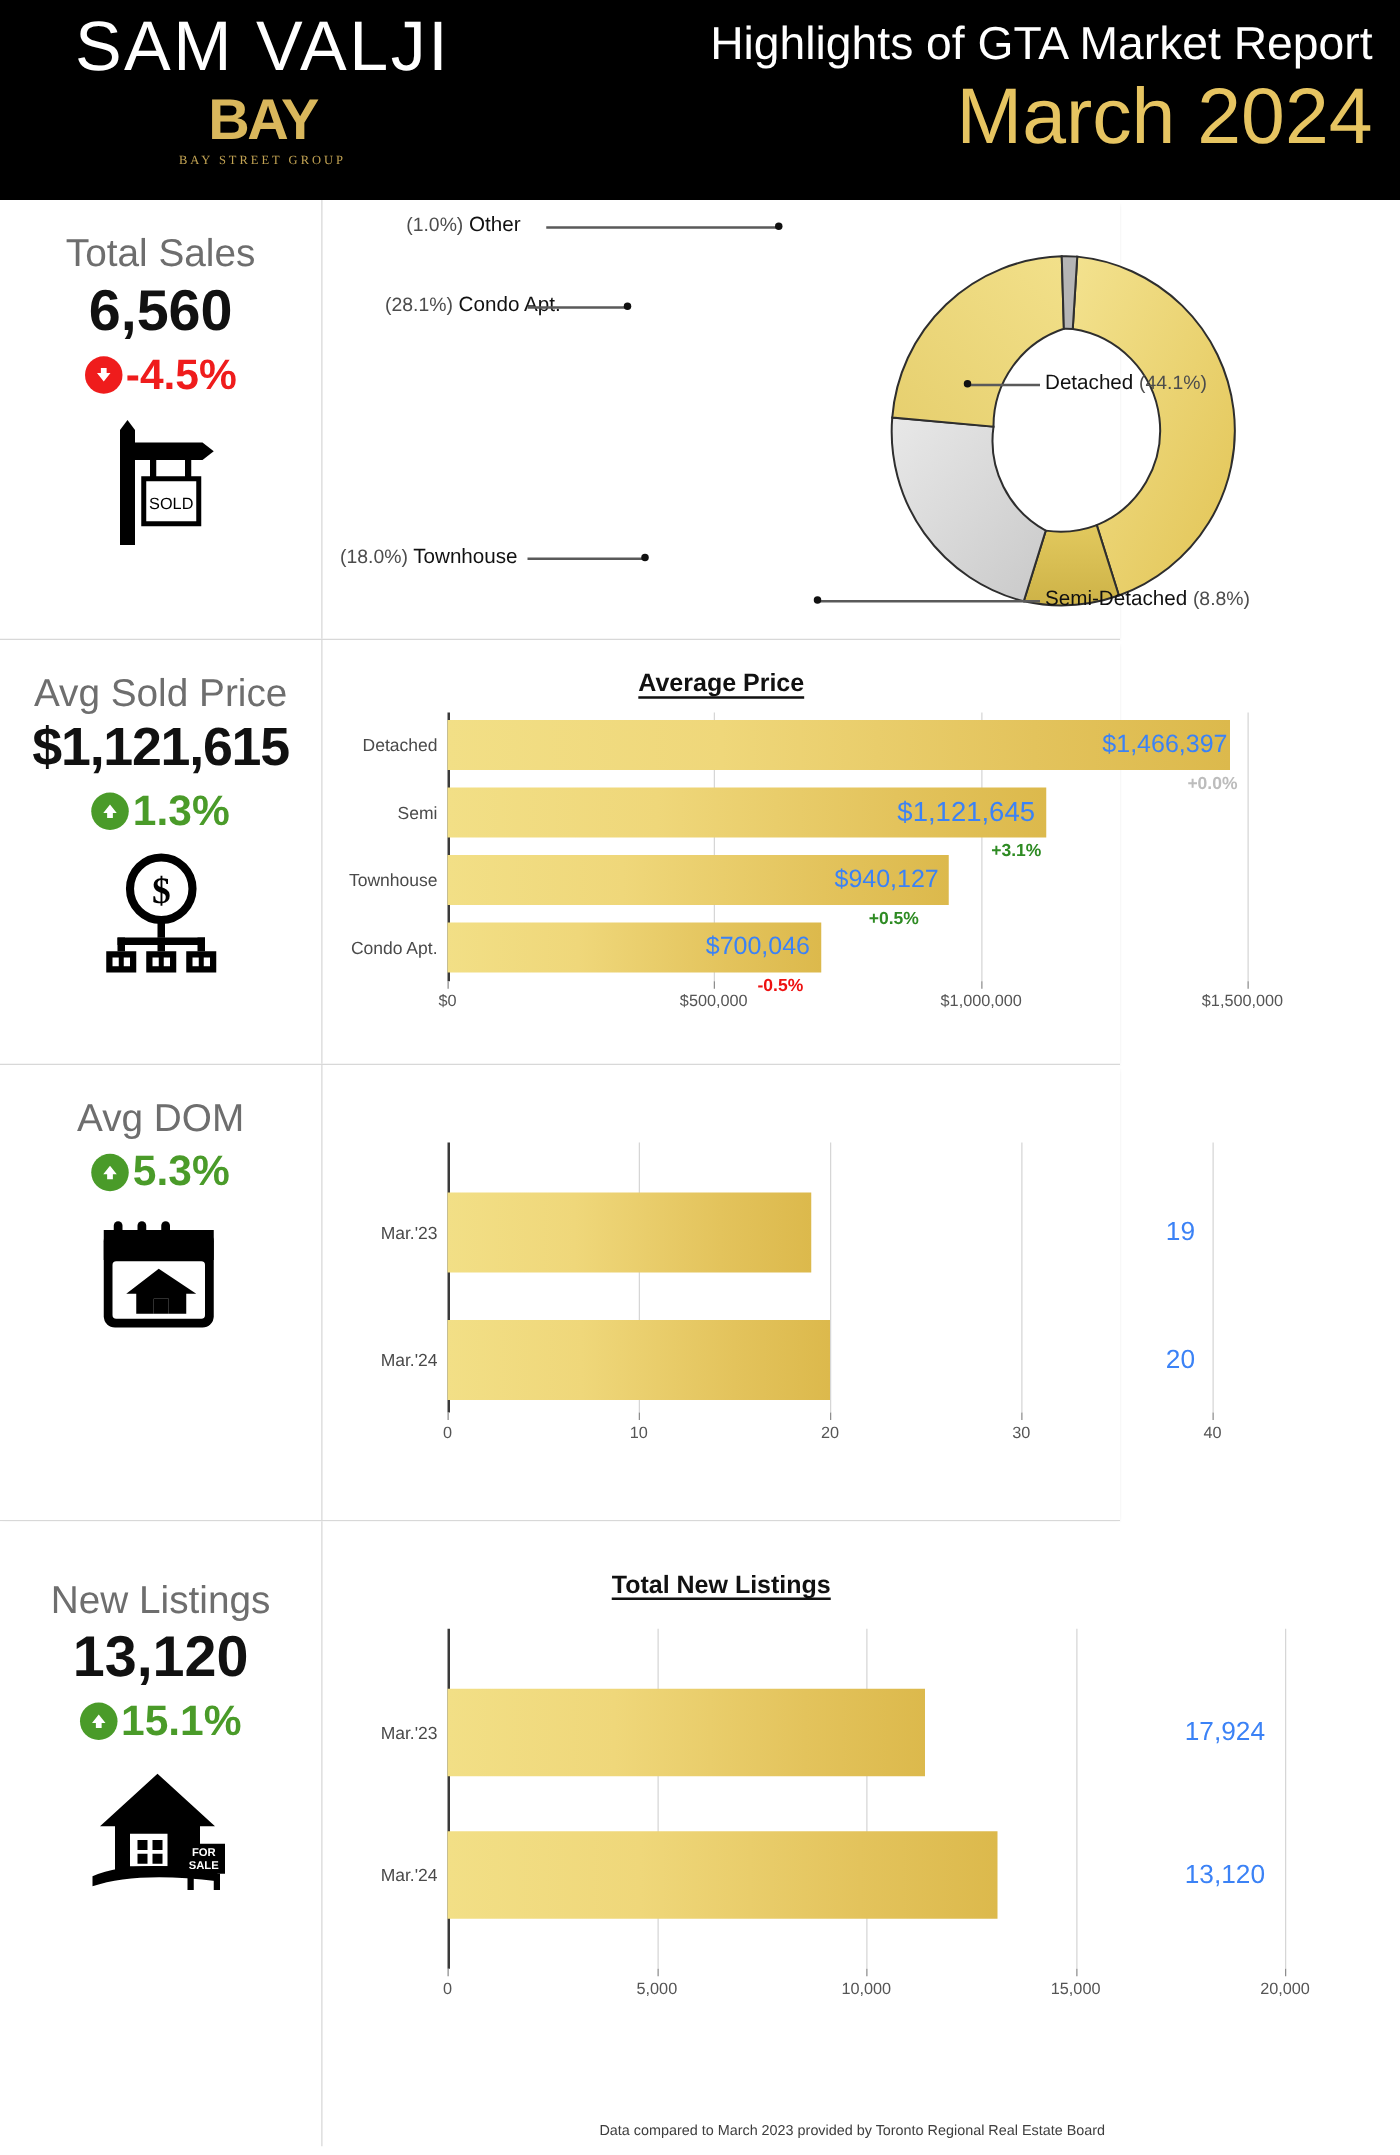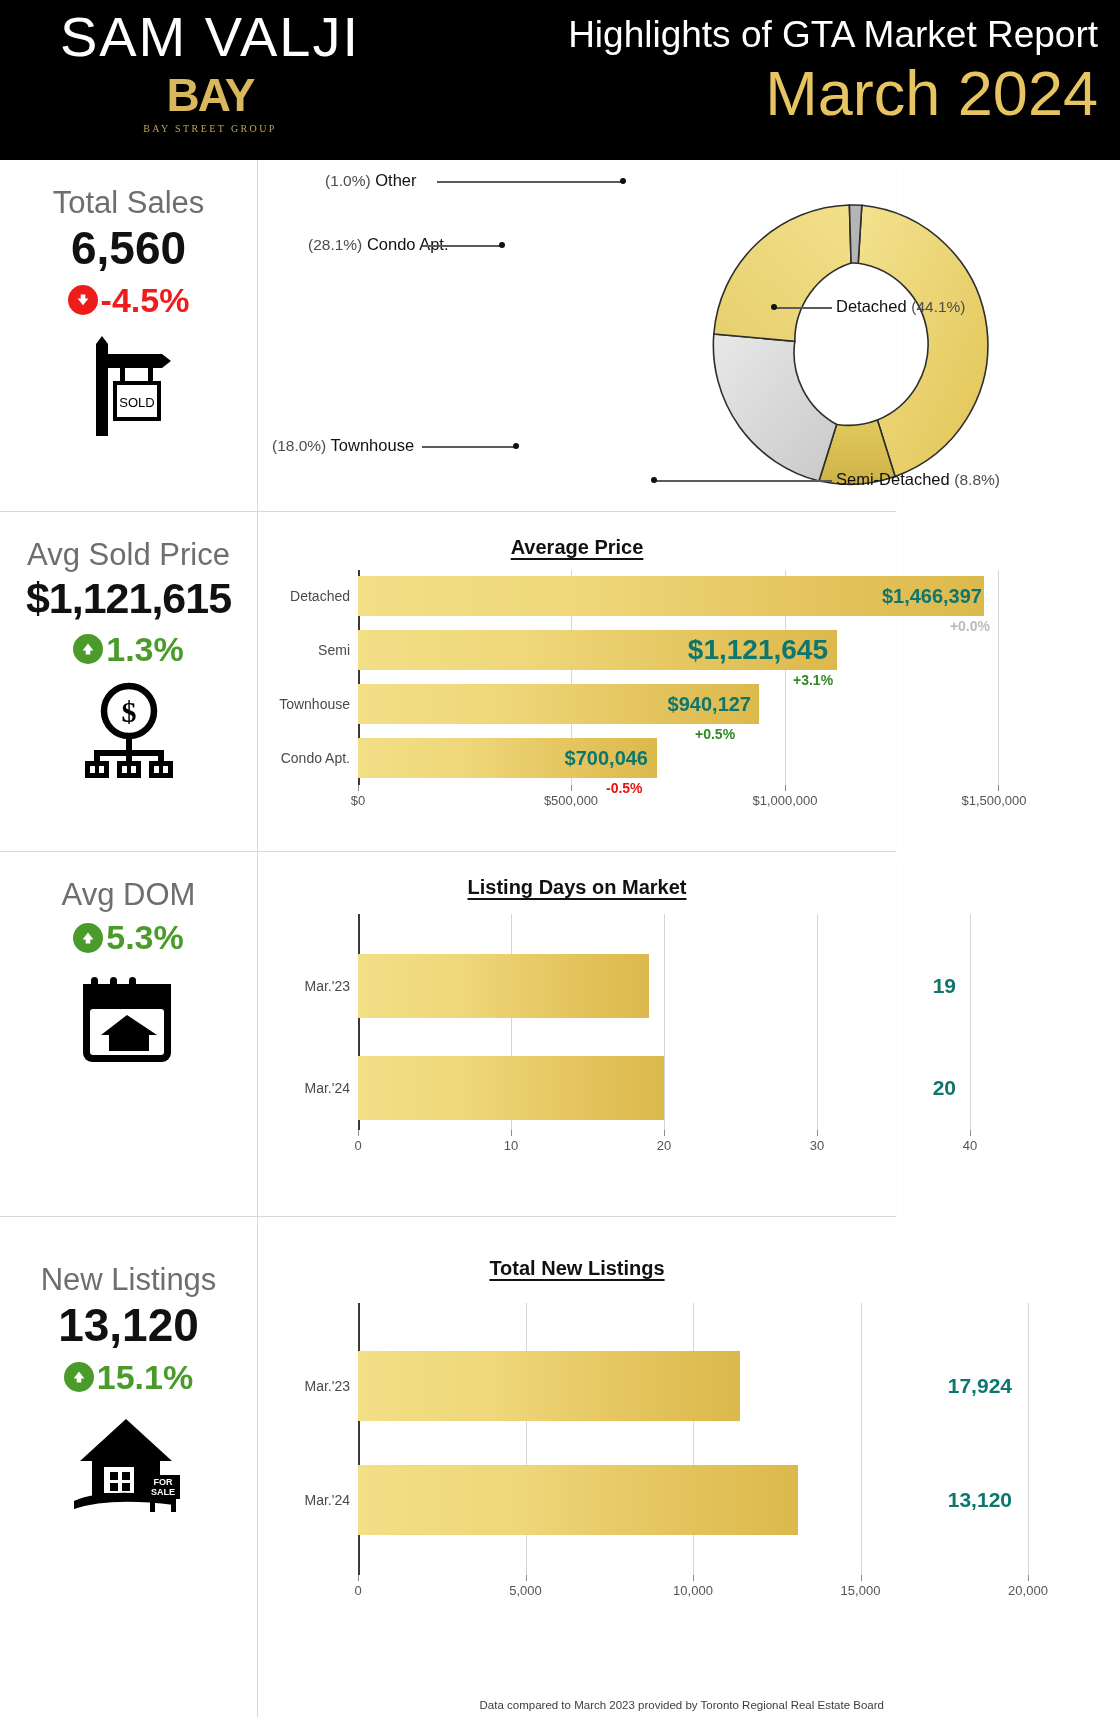--- a/index.html
+++ b/index.html
@@ -188,22 +188,22 @@
     top: 0;
     height: 100%;
     background: linear-gradient(to right, #f2df86 0%, #efd77a 35%, #e3c35c 75%, #dcb94c 100%);
   }
   .bar-val {
     position: absolute;
     right: 9px;
     top: 50%;
     transform: translateY(-50%);
     font-family: "Liberation Sans", sans-serif;
-    font-weight: 700;
-    color: #0f766e;
+    font-weight: 400;
+    color: #3b82f6;
     white-space: nowrap;
   }
   .bar-pct {
     position: absolute;
     font-family: "Liberation Sans", sans-serif;
     font-size: 14px;
     font-weight: 700;
     white-space: nowrap;
   }
   .pct-up   { color: #2e8b23; }
@@ -432,21 +432,21 @@
         <div class="bar-row" style="position:absolute; left:0; top:6px; width:640px; height:40px;">
           <span class="bar-label-y">Detached</span>
           <div class="bar" style="width:625.8px;"></div>
           <span class="bar-val" style="font-size:20px; right:16px;">$1,466,397</span>
           <span class="bar-pct pct-flat" style="right:8px; top:42px;">+0.0%</span>
         </div>
 
         <div class="bar-row" style="position:absolute; left:0; top:60px; width:640px; height:40px;">
           <span class="bar-label-y">Semi</span>
           <div class="bar" style="width:478.6px;"></div>
-          <span class="bar-val" style="font-size:28px; right:170px;">$1,121,645</span>
+          <span class="bar-val" style="font-size:22px; right:170px;">$1,121,645</span>
           <span class="bar-pct pct-up" style="left:435px; top:42px;">+3.1%</span>
         </div>
 
         <div class="bar-row" style="position:absolute; left:0; top:114px; width:640px; height:40px;">
           <span class="bar-label-y">Townhouse</span>
           <div class="bar" style="width:401.1px;"></div>
           <span class="bar-val" style="font-size:20px; right:247px;">$940,127</span>
           <span class="bar-pct pct-up" style="left:337px; top:42px;">+0.5%</span>
         </div>
 
@@ -490,21 +490,20 @@
           <rect x="4" y="15" width="88" height="78" rx="9" fill="#000"></rect>
           <rect x="4" y="15" width="88" height="24" fill="#000"></rect>
           <rect x="11" y="40" width="74" height="46" rx="3" fill="#fff"></rect>
           <path d="M48 46 L78 66 H70 V82 H56 V70 H44 V82 H30 V66 H22 Z" fill="#000"></path>
           <rect x="44" y="70" width="12" height="12" fill="#000"></rect>
         </svg>
       </div>
     </div>
 
     <div class="chart-col">
-      <div class="chart-title">Listing Days on Market</div>
 
       <div class="chart-area" style="position:absolute; left:100px; top:62px; width:612px; height:216px;">
 
         <div class="axis-line" style="left:0; top:0; height:216px;"></div>
         <div class="gridline" style="left:153px; height:216px;"></div>
         <div class="gridline" style="left:306px; height:216px;"></div>
         <div class="gridline" style="left:459px; height:216px;"></div>
         <div class="gridline" style="left:612px; height:216px;"></div>
 
         <div class="bar-row" style="position:absolute; left:0; top:40px; width:612px; height:64px;">

